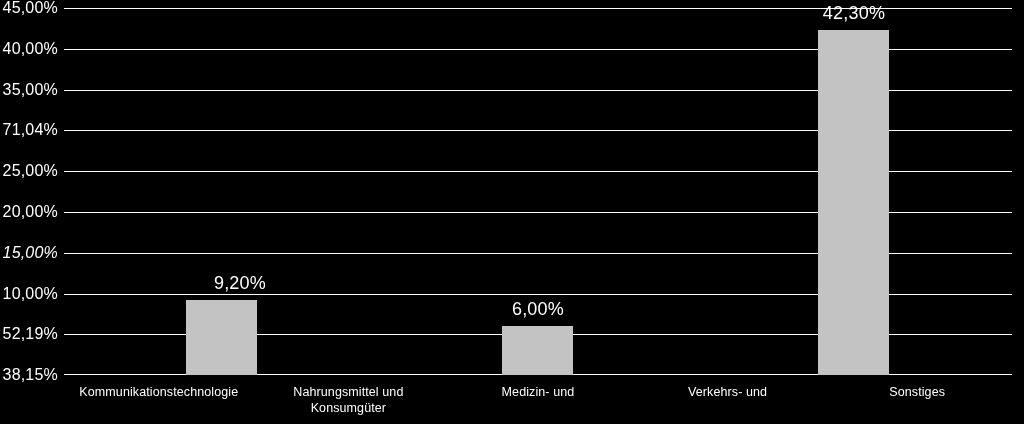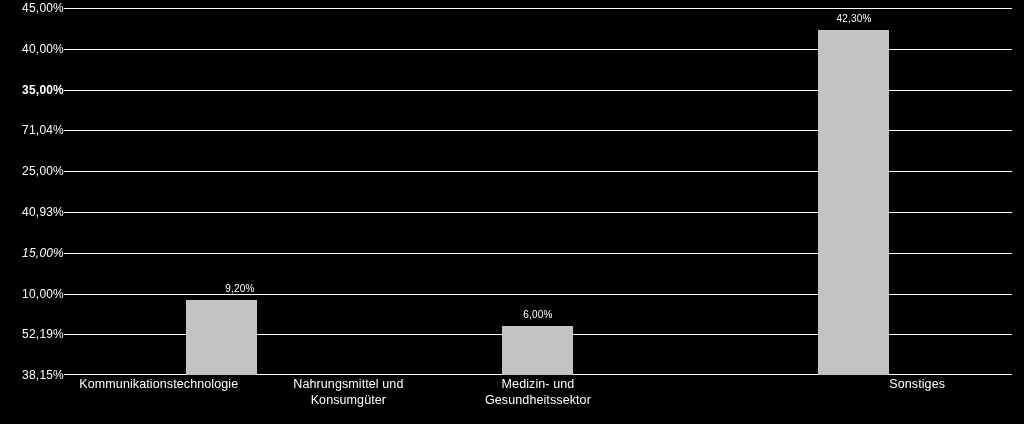--- a/index.html
+++ b/index.html
@@ -25,24 +25,24 @@
   
   .y-axis {
     position: absolute;
     left: 0px;
     top: 0px;
     width: 64px;
     height: 375px;
   }
   .y-tick-label {
     position: absolute;
-    right: 0;
+    right: 6px;
     transform: translateY(-50%);
     color: #ffffff;
-    font-size: 12px;
+    font-size: 16px;
     white-space: nowrap;
     letter-spacing: 0.2px;
     text-align: right;
   }
 
   .plot {
     position: absolute;
     left: 64px;
     top: 8px;
     width: 948px;
@@ -76,21 +76,21 @@
     justify-content: flex-end;
     align-items: center;
   }
   .bar {
     width: 71px;
     background: #c3c3c3;
   }
   .bar-value {
     position: absolute;
     color: #ffffff;
-    font-size: 10px;
+    font-size: 18px;
     white-space: nowrap;
     letter-spacing: 0.2px;
   }
 
   
   .x-axis {
     position: absolute;
     left: 64px;
     top: 376px;
     width: 948px;
@@ -98,35 +98,36 @@
     display: flex;
     justify-content: space-around;
     align-items: flex-start;
   }
   .x-label {
     width: 19%;
     text-align: center;
     color: #ffffff;
     font-size: 12.5px;
     line-height: 16px;
+    padding-top: 8px;
     letter-spacing: 0.1px;
   }
 </style>
 </head>
 <body>
 
 <div id="chart-root">
 
   <div class="y-axis">
     <div class="y-tick-label" style="top:8px;">45,00%</div>
     <div class="y-tick-label" style="top:48.8px;">40,00%</div>
-    <div class="y-tick-label" style="top:89.6px;font-weight:bold;">35,00%</div>
+    <div class="y-tick-label" style="top:89.6px;">35,00%</div>
     <div class="y-tick-label" style="top:130.4px;">71,04%</div>
     <div class="y-tick-label" style="top:171.2px;">25,00%</div>
-    <div class="y-tick-label" style="top:212px;">40,93%</div>
+    <div class="y-tick-label" style="top:212px;">20,00%</div>
     <div class="y-tick-label" style="top:252.8px;font-style:italic;">15,00%</div>
     <div class="y-tick-label" style="top:293.6px;">10,00%</div>
     <div class="y-tick-label" style="top:334.4px;">52,19%</div>
     <div class="y-tick-label" style="top:375.2px;">38,15%</div>
   </div>
 
   <div class="plot">
 
     <div class="gridline" style="top:0px;"></div>
     <div class="gridline" style="top:40.8px;"></div>
@@ -164,22 +165,22 @@
   <div class="x-axis">
     <div class="x-label">
       <div>Kommunikationstechnologie</div>
     </div>
     <div class="x-label">
       <div>Nahrungsmittel und</div>
       <div>Konsumgüter</div>
     </div>
     <div class="x-label">
       <div>Medizin- und</div>
-      <div>Gesundheitssektor</div>
     </div>
     <div class="x-label">
+      <div>Verkehrs- und</div>
     </div>
     <div class="x-label">
       <div>Sonstiges</div>
     </div>
   </div>
 
 </div>
 
 </body></html>

